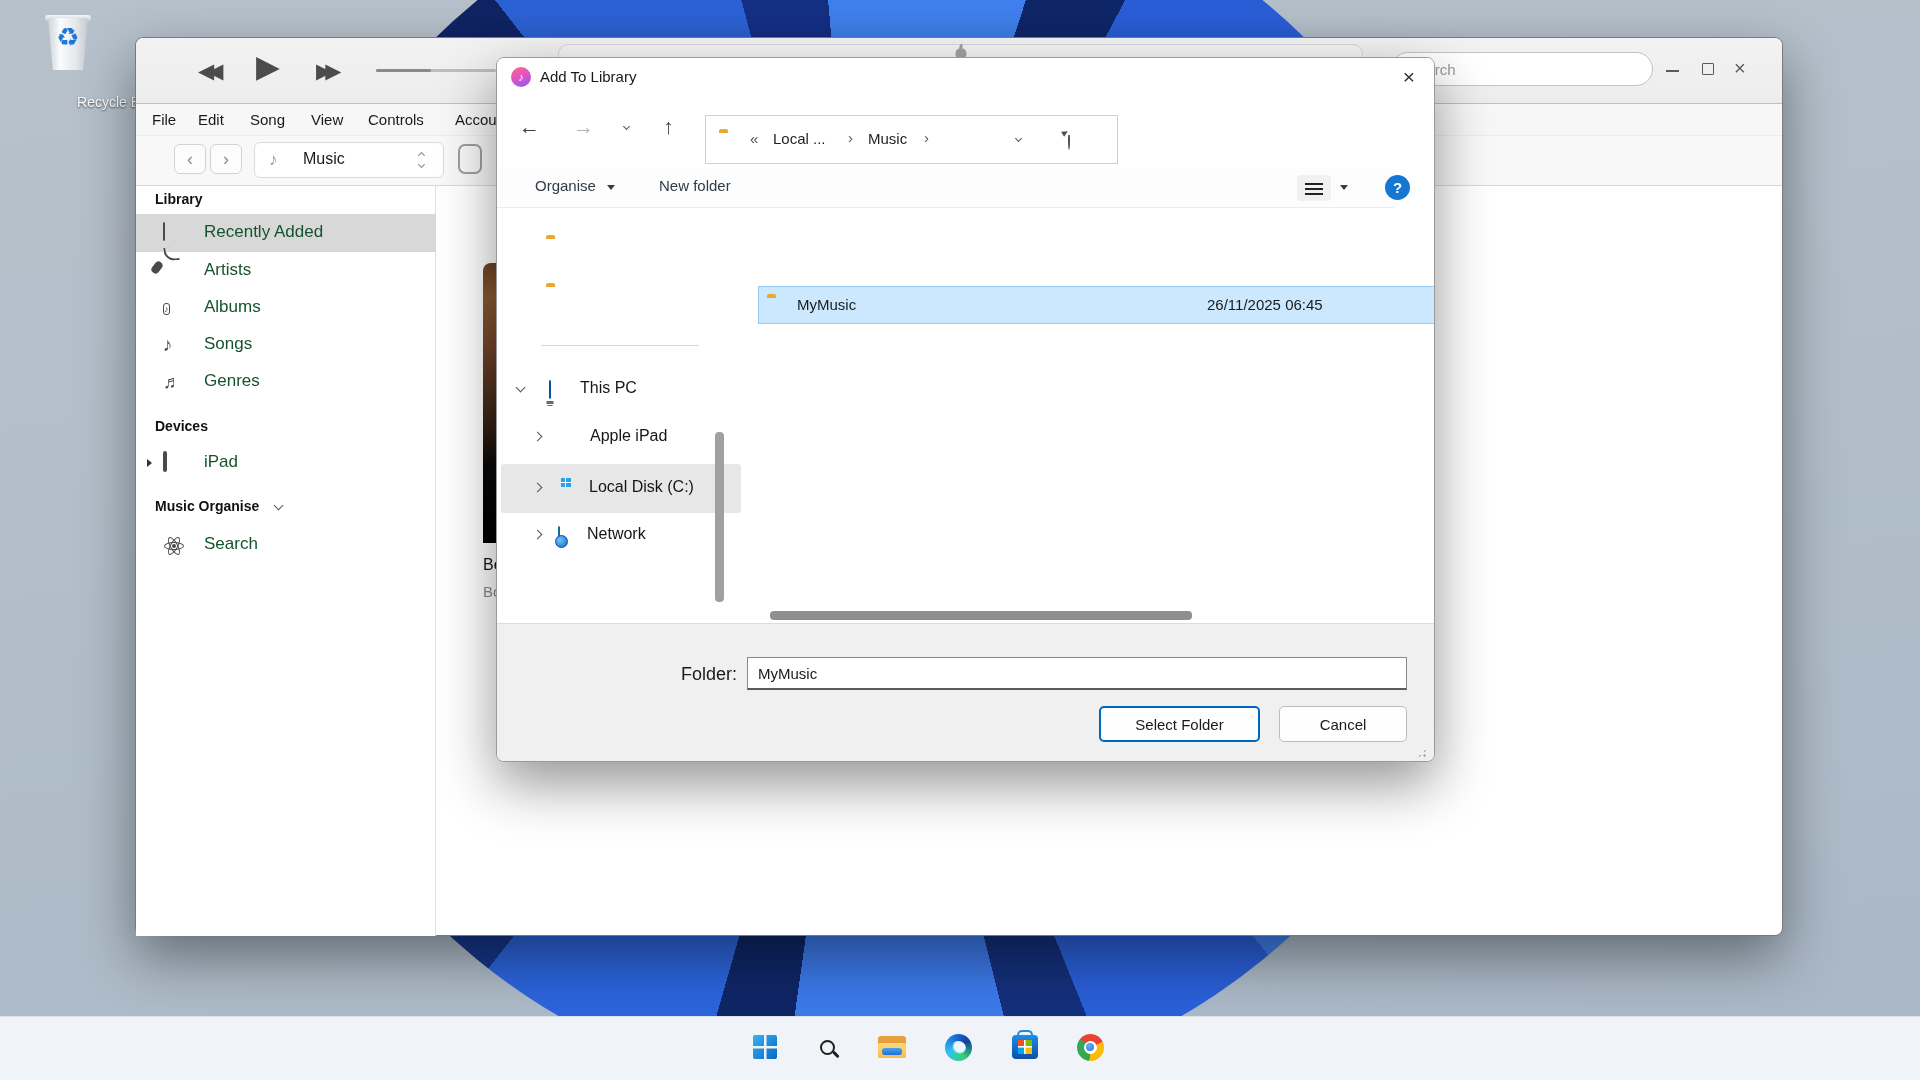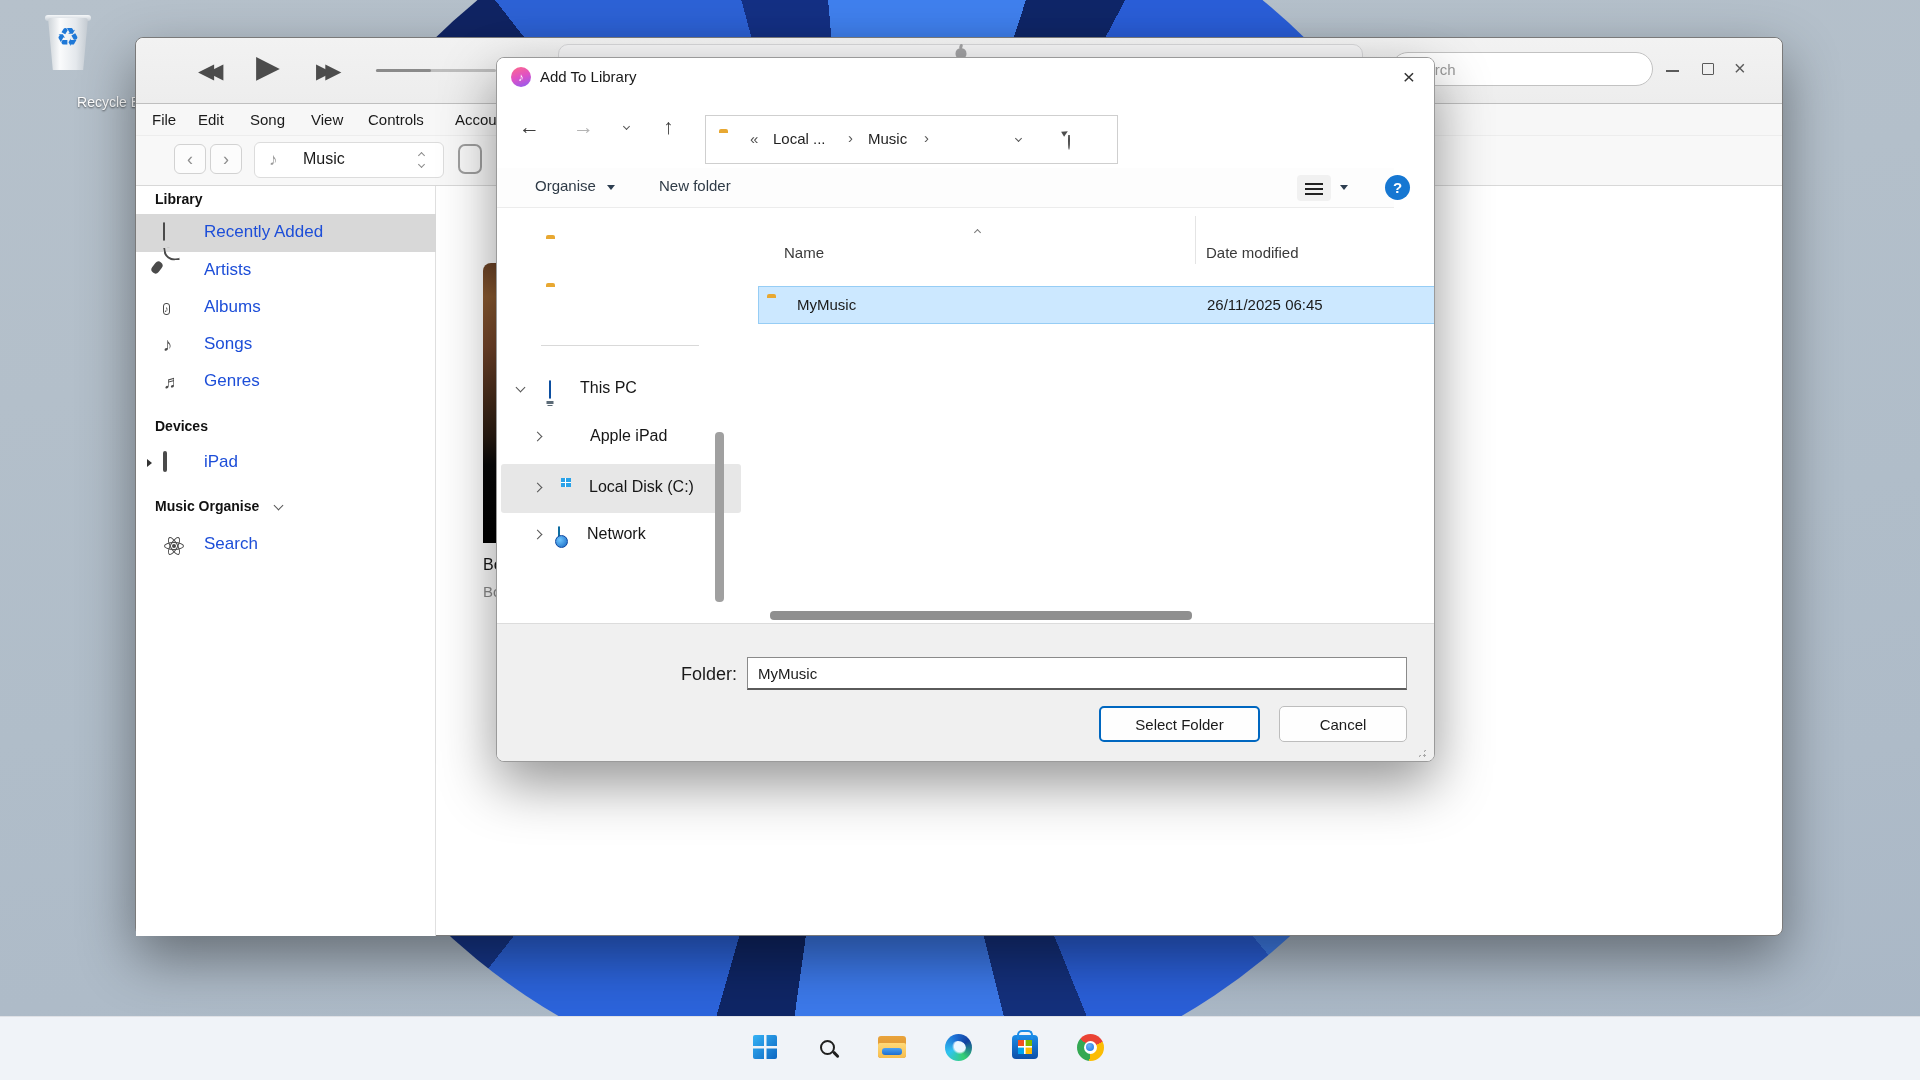--- a/index.html
+++ b/index.html
@@ -66,21 +66,21 @@
   .navsq { position:absolute; top:8px; width:32px; height:30px; border:1px solid #d2d2d2; border-radius:6px;
     background:#fcfcfc; color:#8e8e8e; font-size:18px; text-align:center; line-height:28px; cursor:pointer; }
   .mediaCombo { position:absolute; left:118px; top:6px; width:190px; height:36px; border:1px solid #dcdcdc;
     border-radius:6px; background:#fff; cursor:pointer; }
   .miniRect { position:absolute; left:322px; top:8px; width:24px; height:30px; border:2px solid #9e9e9e; border-radius:7px; }
   .sidebar { left:0; top:148px; width:300px; height:750px; background:#fff; border-right:1px solid #e0e0e0; }
   .shead { position:absolute; left:19px; font-size:14px; font-weight:bold; color:#111; }
   .srow { position:absolute; left:0; width:300px; height:38px; cursor:pointer; }
   .srow.sel { background:#d8d8d8; }
   .srow .ic { position:absolute; left:27px; top:9px; width:24px; height:20px; color:#4a4a4a; }
-  .srow .tx { position:absolute; left:68px; top:8px; font-size:17px; color:#1d4ed8;text-align:center; }
+  .srow .tx { position:absolute; left:68px; top:8px; font-size:17px; color:#14532d;text-align:center; }
   .gridIc { width:18px; height:14px; border:1.6px solid #4a4a4a; border-radius:2px;
     background:repeating-linear-gradient(90deg,transparent 0 4px,#4a4a4a 4px 5px),
                repeating-linear-gradient(0deg,transparent 0 3.4px,#4a4a4a 3.4px 4.4px); }
   .micIc { position:relative; width:20px; height:20px; }
   .micIc::before { content:''; position:absolute; top:0; right:2px; width:8px; height:13px; background:#4a4a4a; border-radius:4px; transform:rotate(38deg); }
   .micIc::after { content:''; position:absolute; left:1px; bottom:0; width:13px; height:12px; border-left:2px solid #4a4a4a; border-bottom:2px solid #4a4a4a; border-radius:0 0 0 11px; transform:rotate(-8deg); }
   .albIc { width:16px; height:16px; border:1.6px solid #4a4a4a; border-radius:3px; font-size:9px; text-align:center; line-height:14px; color:#4a4a4a; }
   .ipadIc { width:16px; height:22px; border:2px solid #4a4a4a; border-radius:4px; }
   .atomIc { position:relative; width:22px; height:22px; }
   .atomIc i { position:absolute; left:1px; top:7px; width:20px; height:8px; border:1.5px solid #4a4a4a; border-radius:50%; }
@@ -328,26 +328,20 @@
         <span class="tx" style="left:88px;top:14px;">Local Disk (C:)</span>
       </div>
       <div class="treeRow" style="top:308px">
         <span class="chv r abs" style="left:37px;top:15px;"></span>
         <span class="netIc abs" style="left:61px;top:11px;"></span>
         <span class="tx" style="left:90px;">Network</span>
       </div>
     </div>
     <span class="abs vScroll"></span>
 
-    <div class="abs" style="left:249px;top:150px;width:690px;height:408px;background:#fff;">
-      <span class="chv u sm abs" style="left:229px;top:22px;border-color:#777;"></span>
-      <span class="hdrTx" style="left:38px;">Name</span>
-      <span class="abs" style="left:449px;top:8px;width:1px;height:48px;background:#e4e4e4;"></span>
-      <span class="hdrTx" style="left:460px;">Date modified</span>
-    </div>
     <div class="selRow">
       <span class="fold abs" style="left:8px;top:10px;"></span>
       <span class="abs" style="left:38px;top:9px;font-size:15px;">MyMusic</span>
       <span class="abs" style="left:448px;top:9px;font-size:15px;">26/11/2025 06:45</span>
     </div>
     <span class="abs hScroll"></span>
 
     <div class="abs dFoot">
       <span class="abs" style="left:140px;top:40px;width:100px;text-align:right;font-size:18px;">Folder:</span>
       <input class="folderInput" value="MyMusic" style="">

